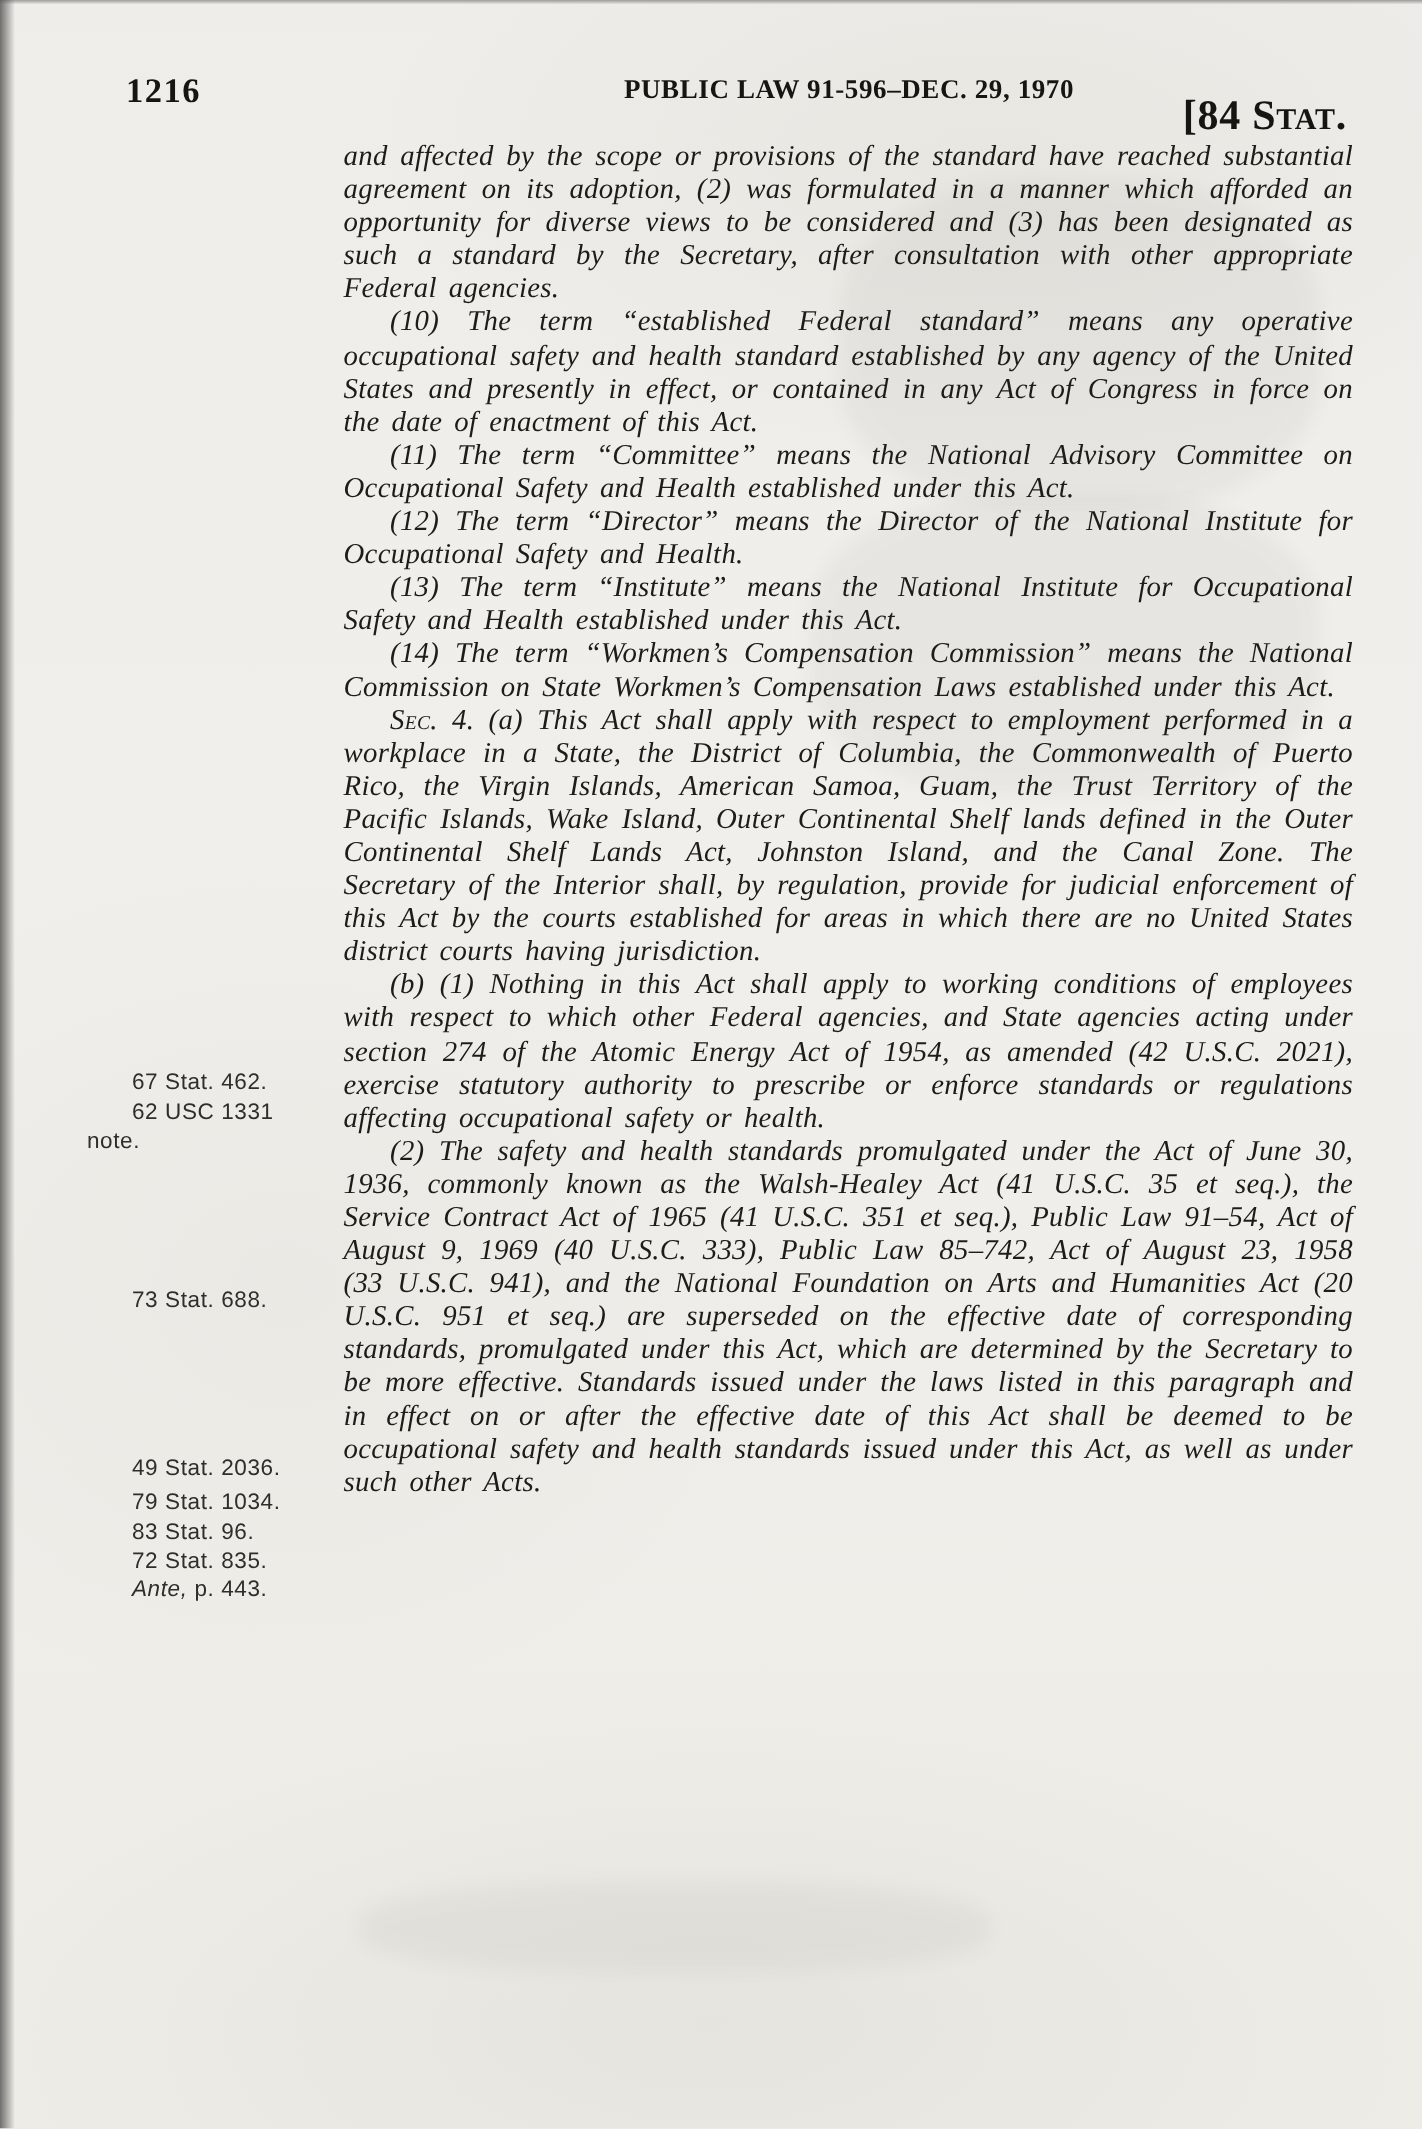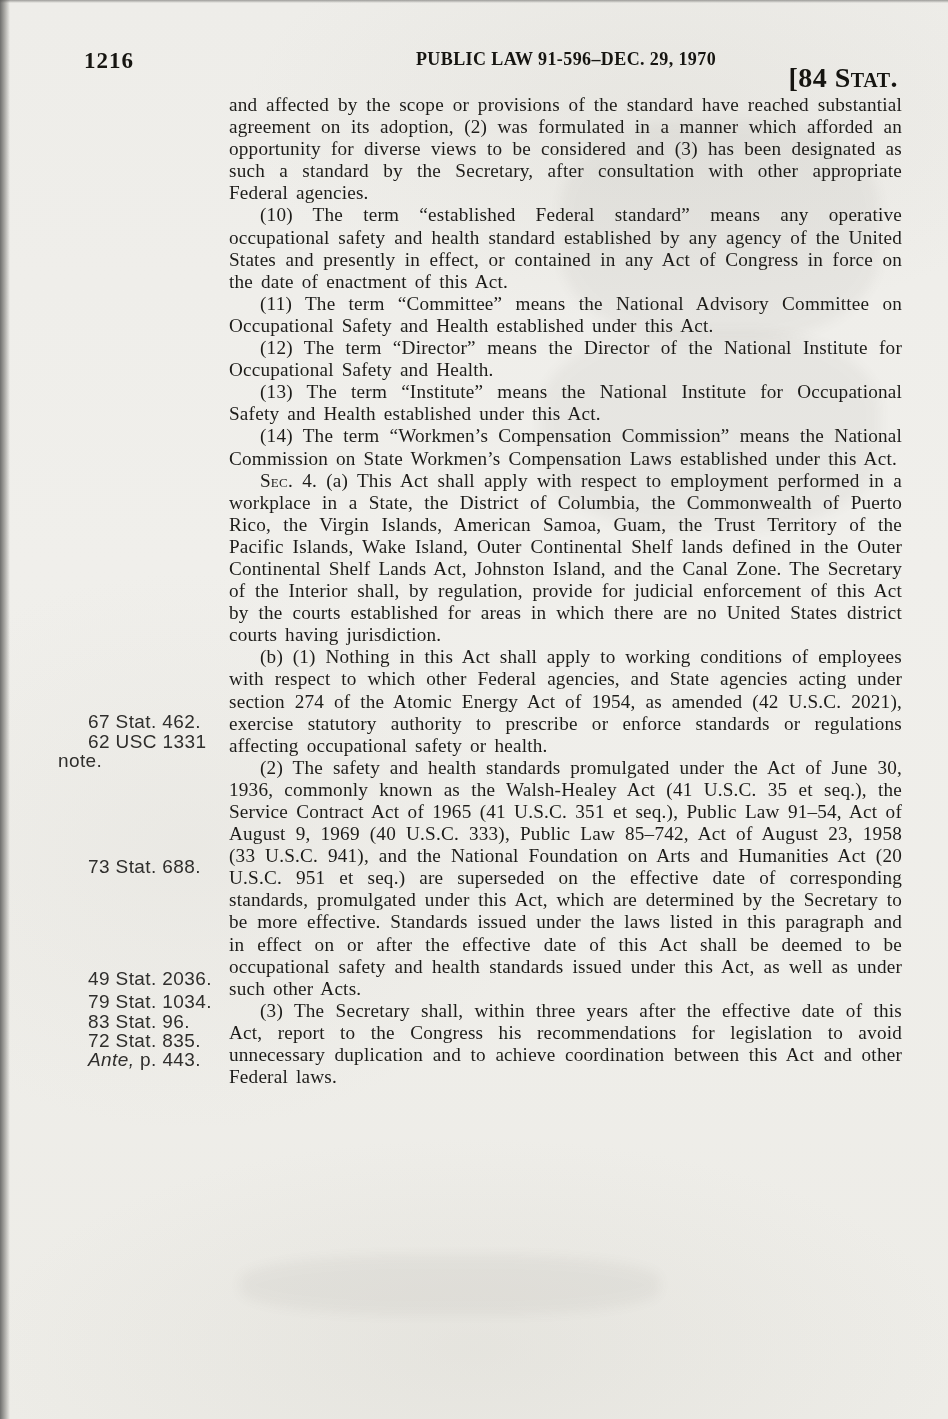--- a/index.html
+++ b/index.html
@@ -45,31 +45,31 @@
   }
   .statref {
     position: absolute; right: 50px; top: 14px;
     font-size: 28px; font-weight: bold; letter-spacing: 0.5px;
   }
   .sc { font-variant: small-caps; }
 
   .margin-col {
     position: absolute; left: 58px; top: 0; width: 158px; height: 100%;
     font-family: "Liberation Sans", sans-serif;
-    font-size: 19px; line-height: 19.5px; color: #2f2e2c; letter-spacing: 0.4px;
+    font-size: 15px; line-height: 19.5px; color: #2f2e2c; letter-spacing: 0.4px;
   }
   .mnote { position: absolute; left: 0; width: 158px; }
   .mline { white-space: nowrap; }
   .mline.ind { padding-left: 30px; }
   .it { font-style: italic; }
 
   .text-col {
     position: absolute; left: 229px; top: 94px; width: 673px;
     font-size: 19.2px; line-height: 22.1px; color: #1d1c19;
-    text-align: justify; word-spacing: 3px; letter-spacing: 0.2px;
+    text-align: justify; word-spacing: 3px; letter-spacing: 0.2px; font-style: italic;
   }
   .para { margin: 0; }
   .para.ind { text-indent: 31px; }
   .center-head {
     margin: 27px 0 28px 0;
     text-align: center;
     font-size: 16.5px; font-weight: bold;
     letter-spacing: 1.8px; word-spacing: 9px;
     color: #1d1c19;
   }
@@ -115,15 +115,14 @@
   <main class="text-col">
     <p class="para">and affected by the scope or provisions of the standard have reached substantial agreement on its adoption, (2) was formulated in a manner which afforded an opportunity for diverse views to be considered and (3) has been designated as such a standard by the Secretary, after consultation with other appropriate Federal agencies.</p>
     <p class="para ind">(10) The term “established Federal standard” means any operative occupational safety and health standard established by any agency of the United States and presently in effect, or contained in any Act of Congress in force on the date of enactment of this Act.</p>
     <p class="para ind">(11) The term “Committee” means the National Advisory Committee on Occupational Safety and Health established under this Act.</p>
     <p class="para ind">(12) The term “Director” means the Director of the National Institute for Occupational Safety and Health.</p>
     <p class="para ind">(13) The term “Institute” means the National Institute for Occupational Safety and Health established under this Act.</p>
     <p class="para ind">(14) The term “Workmen’s Compensation Commission” means the National Commission on State Workmen’s Compensation Laws established under this Act.</p>
     <p class="para ind"><span class="sc">Sec.</span><span> 4. (a) This Act shall apply with respect to employment performed in a workplace in a State, the District of Columbia, the Commonwealth of Puerto Rico, the Virgin Islands, American Samoa, Guam, the Trust Territory of the Pacific Islands, Wake Island, Outer Continental Shelf lands defined in the Outer Continental Shelf Lands Act, Johnston Island, and the Canal Zone. The Secretary of the Interior shall, by regulation, provide for judicial enforcement of this Act by the courts established for areas in which there are no United States district courts having jurisdiction.</span></p>
     <p class="para ind">(b) (1) Nothing in this Act shall apply to working conditions of employees with respect to which other Federal agencies, and State agencies acting under section 274 of the Atomic Energy Act of 1954, as amended (42 U.S.C. 2021), exercise statutory authority to prescribe or enforce standards or regulations affecting occupational safety or health.</p>
     <p class="para ind">(2) The safety and health standards promulgated under the Act of June 30, 1936, commonly known as the Walsh-Healey Act (41 U.S.C. 35 et seq.), the Service Contract Act of 1965 (41 U.S.C. 351 et seq.), Public Law 91–54, Act of August 9, 1969 (40 U.S.C. 333), Public Law 85–742, Act of August 23, 1958 (33 U.S.C. 941), and the National Foundation on Arts and Humanities Act (20 U.S.C. 951 et seq.) are superseded on the effective date of corresponding standards, promulgated under this Act, which are determined by the Secretary to be more effective. Standards issued under the laws listed in this paragraph and in effect on or after the effective date of this Act shall be deemed to be occupational safety and health standards issued under this Act, as well as under such other Acts.</p>
-    <p class="para ind">(3) The Secretary shall, within three years after the effective date of this Act, report to the Congress his recommendations for legislation to avoid unnecessary duplication and to achieve coordination between this Act and other Federal laws.</p>
   </main>
 </div>
 
 </body></html>

